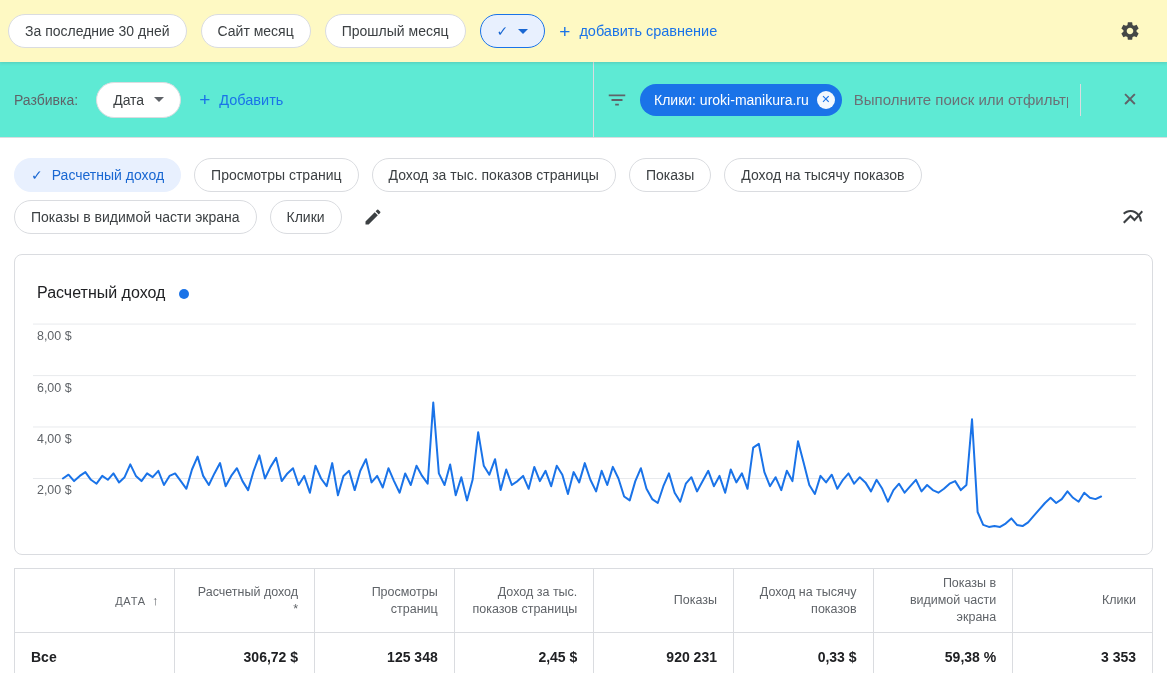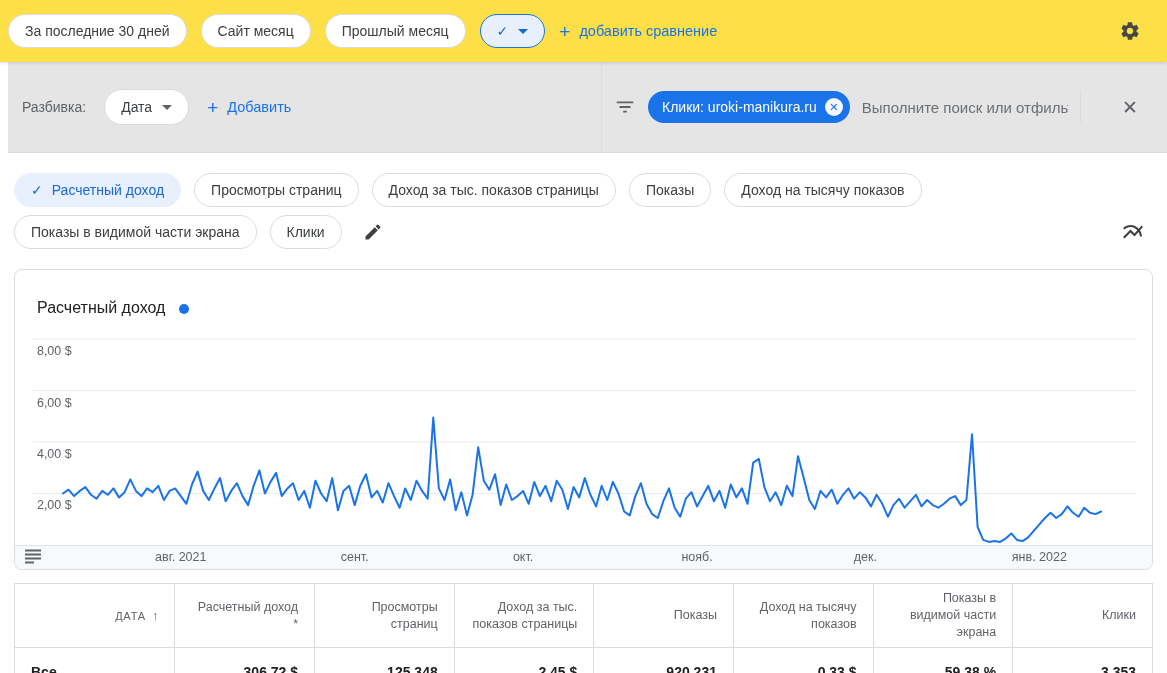--- a/index.html
+++ b/index.html
@@ -2,38 +2,38 @@
 <html><head>
 <meta charset="utf-8">
 <style>
   * { box-sizing: border-box; margin: 0; padding: 0; }
   html,body { width: 1167px; height: 673px; overflow: hidden; background: #fff;
     font-family: "Liberation Sans", "DejaVu Sans", sans-serif; color: #3c4043; }
   svg text { font-family: "Liberation Sans", "DejaVu Sans", sans-serif; }
 
   
   .topbar { height: 62px; display: flex; align-items: center; gap: 14px;
-    padding: 0 12px 0 8px; background: #fde047; position: relative; z-index: 2;
+    padding: 0 12px 0 8px; background: #fef9c3; position: relative; z-index: 2;
     box-shadow: 0 1px 3px rgba(60,64,67,.18); }
   .chip { display: inline-flex; align-items: center; height: 34px; padding: 0 16px;
     border: 1px solid #dadce0; border-radius: 17px; background: #fff;
     font-size: 14px; color: #3c4043; white-space: nowrap; cursor: pointer; }
   .chip.selected-date { background: #e8f0fe; border-color: #1a73e8; color: #1967d2; gap: 10px; }
   .check-glyph { color: #1967d2; font-size: 14px; }
   .caret { width: 0; height: 0; border-left: 5px solid transparent; border-right: 5px solid transparent;
     border-top: 5px solid #1967d2; display: inline-block; }
   .link-btn { display: inline-flex; align-items: center; gap: 9px; color: #1a73e8;
     font-size: 14.5px; cursor: pointer; background: none; border: none; white-space: nowrap; }
   .plus-glyph { font-size: 19px; font-weight: 400; line-height: 1; }
   .icon-btn { background: none; border: none; cursor: pointer; display: inline-flex; align-items: center; }
   .gear { margin-left: auto; margin-right: 14px; }
 
   
-  .filterbar { height: 91px; display: flex; align-items: center; background: #e5e5e5;
-    border-bottom: 1px solid #dadce0; margin-left: 8px; }
+  .filterbar { height: 76px; display: flex; align-items: center; background: #5eead4;
+    border-bottom: 1px solid #dadce0; }
   .fb-left { width: 594px; flex: none; display: flex; align-items: center; gap: 18px;
     padding-left: 14px; align-self: stretch; border-right: 1px solid #dadce0; }
   .fb-label { font-size: 14px; color: #5f6368; }
   .chip.small { height: 36px; border-radius: 18px; gap: 10px; background: #fff; }
   .caret.gray { border-top-color: #5f6368; }
   .fb-right { flex: 1; min-width: 0; display: flex; align-items: center; gap: 12px; padding-left: 12px; }
   .filter-pill { display: inline-flex; align-items: center; gap: 8px; height: 32px;
     padding: 0 7px 0 14px; border-radius: 16px; background: #1a73e8; color: #fff;
     font-size: 14px; white-space: nowrap; cursor: pointer; flex: none; }
   .pill-x { width: 18px; height: 18px; border-radius: 50%; background: rgba(255,255,255,.95);
@@ -176,36 +176,20 @@
         <text x="22" y="19.1" fill="#5f6368" font-size="12.5">8,00 $</text>
         <line x1="18" x2="1123" y1="54.6" y2="54.6" stroke="#e8eaed" stroke-width="1"></line>
         <text x="22" y="70.6" fill="#5f6368" font-size="12.5">6,00 $</text>
         <line x1="18" x2="1123" y1="106.0" y2="106.0" stroke="#e8eaed" stroke-width="1"></line>
         <text x="22" y="122.0" fill="#5f6368" font-size="12.5">4,00 $</text>
         <line x1="18" x2="1123" y1="157.5" y2="157.5" stroke="#e8eaed" stroke-width="1"></line>
         <text x="22" y="173.5" fill="#5f6368" font-size="12.5">2,00 $</text>
         <polyline points="48.0,157.5 53.6,153.7 59.2,160.1 64.9,154.9 70.5,151.1 76.1,158.8 81.7,162.7 87.4,154.9 93.0,158.8 98.6,152.4 104.2,161.4 109.8,156.2 115.5,143.4 121.1,154.9 126.7,160.1 132.3,152.4 137.9,156.2 143.6,149.8 149.2,164.0 154.8,154.9 160.4,152.4 166.1,160.1 171.7,167.8 177.3,148.5 182.9,135.6 188.5,154.9 194.2,164.0 199.8,152.4 205.4,142.1 211.0,165.2 216.6,154.9 222.3,147.2 227.9,160.1 233.5,169.1 239.1,149.8 244.8,134.4 250.4,157.5 256.0,145.9 261.6,136.9 267.2,160.1 272.9,152.4 278.5,147.2 284.1,164.0 289.7,154.9 295.4,171.7 301.0,144.7 306.6,157.5 312.2,165.2 317.8,142.1 323.5,174.3 329.1,154.9 334.7,149.8 340.3,169.1 345.9,149.8 351.6,138.2 357.2,161.4 362.8,154.9 368.4,166.5 374.1,147.2 379.7,160.1 385.3,171.7 390.9,152.4 396.5,164.0 402.2,144.7 407.8,154.9 413.4,162.7 419.0,81.6 424.6,152.4 430.3,164.0 435.9,143.4 441.5,174.3 447.1,156.2 452.8,179.4 458.4,158.8 464.0,111.2 469.6,144.7 475.2,153.7 480.9,138.2 486.5,169.1 492.1,148.5 497.7,164.0 503.4,160.1 509.0,154.9 514.6,167.8 520.2,145.9 525.8,160.1 531.5,149.8 537.1,165.2 542.7,144.7 548.3,153.7 553.9,173.0 559.6,151.1 565.2,161.4 570.8,142.1 576.4,158.8 582.1,170.4 587.7,149.8 593.3,164.0 598.9,145.9 604.5,157.5 610.2,175.5 615.8,179.4 621.4,160.1 627.0,147.2 632.6,167.8 638.3,178.1 643.9,182.0 649.5,165.2 655.1,152.4 660.8,171.7 666.4,180.7 672.0,162.7 677.6,156.2 683.2,170.4 688.9,160.1 694.5,149.8 700.1,165.2 705.7,154.9 711.4,171.7 717.0,148.5 722.6,161.4 728.2,152.4 733.8,167.8 739.5,126.6 745.1,122.8 750.7,151.1 756.3,165.2 761.9,156.2 767.6,169.1 773.2,149.8 778.8,160.1 784.4,120.2 790.1,142.1 795.7,164.0 801.3,173.0 806.9,154.9 812.5,161.4 818.2,153.7 823.8,167.8 829.4,158.8 835.0,152.4 840.6,162.7 846.3,156.2 851.9,161.4 857.5,170.4 863.1,158.8 868.8,167.8 874.4,180.7 880.0,169.1 885.6,162.7 891.2,171.7 896.9,165.2 902.5,158.8 908.1,170.4 913.7,164.0 919.4,169.1 925.0,171.7 930.6,167.8 936.2,162.7 941.8,160.1 947.5,169.1 953.1,164.0 958.7,98.3 964.3,191.0 969.9,203.9 975.6,205.9 981.2,205.1 986.8,205.9 992.4,202.6 998.1,197.4 1003.7,203.9 1009.3,205.1 1014.9,201.3 1020.5,194.8 1026.2,188.4 1031.8,182.0 1037.4,176.8 1043.0,182.0 1048.6,178.1 1054.3,170.4 1059.9,176.8 1065.5,180.7 1071.1,171.7 1076.8,176.8 1082.4,178.1 1088.0,175.5" fill="none" stroke="#1a73e8" stroke-width="2" stroke-linejoin="round" stroke-linecap="round"></polyline>
       </svg>
   </div>
-  <div class="xstrip">
-    <button class="icon-btn toc-btn">
-      <svg width="18" height="15" viewBox="0 0 18 15" fill="#5f6368">
-        <rect x="1" y="0.5" width="16" height="2"></rect>
-          <rect x="1" y="4.5" width="16" height="2"></rect>
-        <rect x="1" y="8.5" width="16" height="2"></rect>
-          <rect x="1" y="12.5" width="9" height="2"></rect>
-      </svg>
-    </button>
-  <div class="xtick" style="left: 14.5789%;">авг. 2021</div>
-      <div class="xtick" style="left: 29.8792%;">сент.</div>
-      <div class="xtick" style="left: 44.686%;">окт.</div>
-      <div class="xtick" style="left: 59.9862%;">нояб.</div>
-      <div class="xtick" style="left: 74.793%;">дек.</div>
-      <div class="xtick" style="left: 90.0933%;">янв. 2022</div>
-    </div>
 </div>
 
 <div class="table-wrap">
   <table>
     <colgroup>
       <col style="width:14.1%">
         <col style="width:12.27%">
         <col style="width:12.27%">
         <col style="width:12.27%">
       <col style="width:12.27%">

